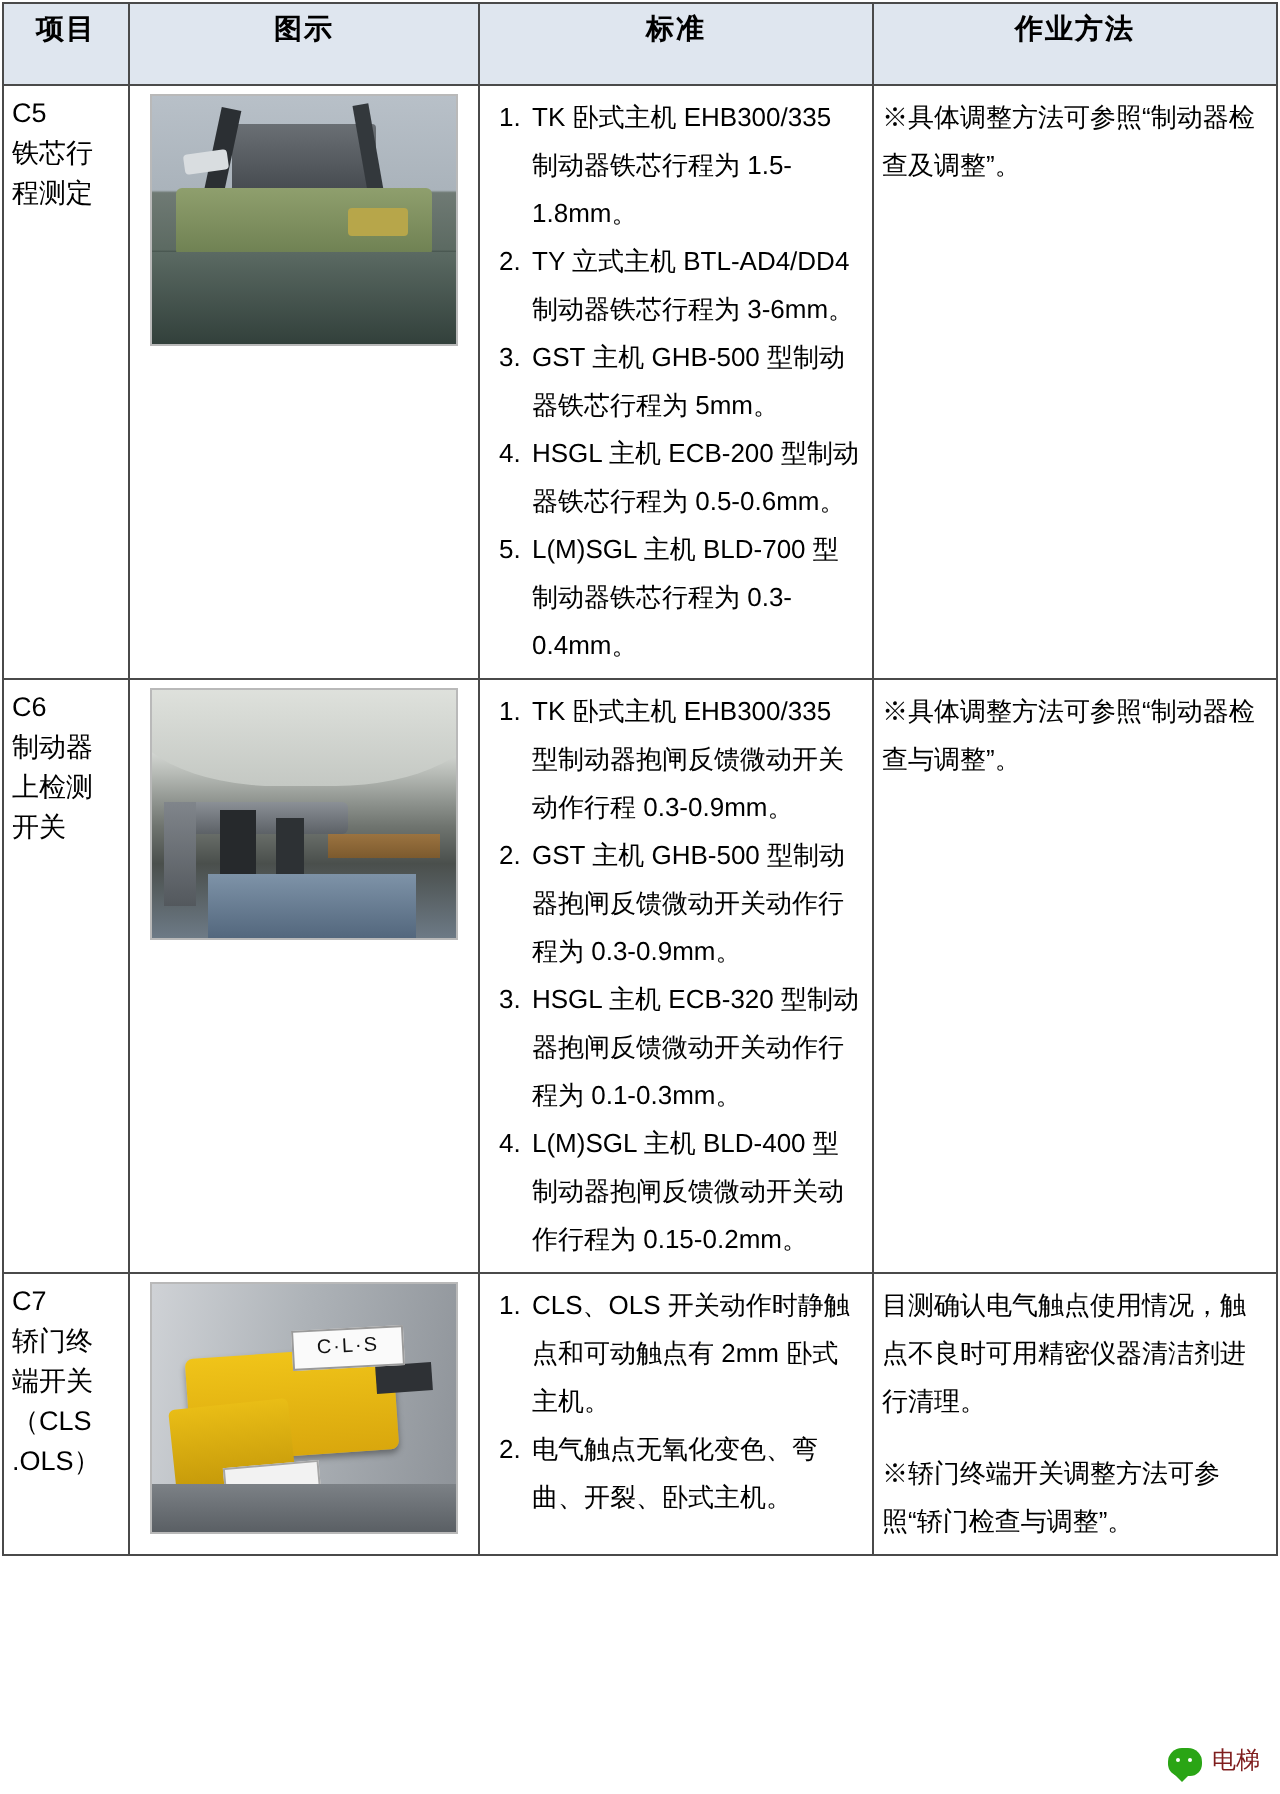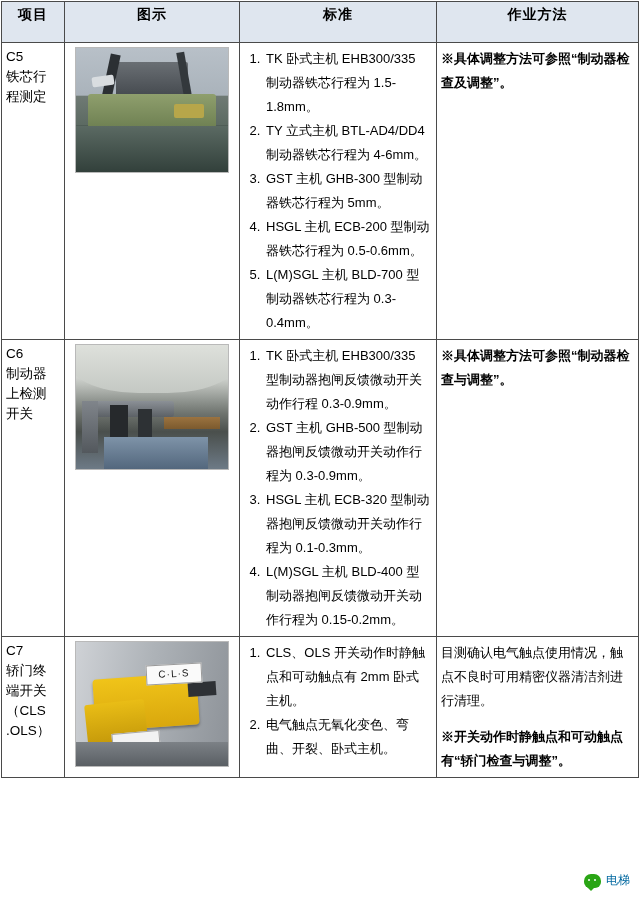--- a/index.html
+++ b/index.html
@@ -62,21 +62,21 @@
     padding: 0 0 0 20px;
     list-style: decimal;
   }
   ol.std-list > li {
     margin: 0 0 0 0;
     padding-left: 2px;
   }
   .method-para {
     margin: 0 0 12px 0;
   }
-  .method-para:last-child { margin-bottom: 0; font-weight: bold; }
+  .method-para:last-child { margin-bottom: 0; }
 
   
   .photo {
     width: 152px;
     height: 124px;
     margin: 0 auto;
     position: relative;
     overflow: hidden;
     border: 1px solid #b9b9b9;
     background: #9aa3ad;
@@ -195,21 +195,21 @@
 
   
   .watermark {
     position: absolute;
     right: 10px;
     bottom: 8px;
     display: flex;
     align-items: center;
     gap: 5px;
     font-size: 12px;
-    color: #0369a1;
+    color: #7f1d1d;
   }
   .wechat-badge {
     width: 17px; height: 14px;
     background: #2aa515;
     border-radius: 7px 7px 6px 6px;
     position: relative;
     display: inline-block;
   }
   .wechat-badge::after {
     content: "";
@@ -258,22 +258,22 @@
           <div class="p-bolt2"></div>
           <div class="p-white"></div>
           <div class="p-green"></div>
           <div class="p-yellow"></div>
           <div class="p-dark"></div>
         </div>
       </td>
       <td class="std-cell">
         <ol class="std-list">
           <li>TK 卧式主机 EHB300/335 制动器铁芯行程为 1.5-1.8mm。</li>
-          <li>TY 立式主机 BTL-AD4/DD4 制动器铁芯行程为 4-6mm。</li>
-          <li>GST 主机 GHB-300 型制动器铁芯行程为 5mm。</li>
+          <li>TY 立式主机 BTL-AD4/DD4 制动器铁芯行程为 3-6mm。</li>
+          <li>GST 主机 GHB-500 型制动器铁芯行程为 5mm。</li>
           <li>HSGL 主机 ECB-200 型制动器铁芯行程为 0.5-0.6mm。</li>
           <li>L(M)SGL 主机 BLD-700 型制动器铁芯行程为 0.3-0.4mm。</li>
         </ol>
       </td>
       <td class="method-cell">
         <p class="method-para">※具体调整方法可参照“制动器检查及调整”。</p>
       </td>
     </tr>
 
     <tr>
@@ -327,21 +327,21 @@
         </div>
       </td>
       <td class="std-cell">
         <ol class="std-list">
           <li>CLS、OLS 开关动作时静触点和可动触点有 2mm 卧式主机。</li>
           <li>电气触点无氧化变色、弯曲、开裂、卧式主机。</li>
         </ol>
       </td>
       <td class="method-cell">
         <p class="method-para">目测确认电气触点使用情况，触点不良时可用精密仪器清洁剂进行清理。</p>
-        <p class="method-para">※开关动作时静触点和可动触点有“轿门检查与调整”。</p>
+        <p class="method-para">※轿门终端开关调整方法可参照“轿门检查与调整”。</p>
       </td>
     </tr>
   </tbody>
 </table>
 
 <div class="watermark">
   <span class="wechat-badge">
       <i class="d1"></i>
       <i class="d2"></i>
     </span>

